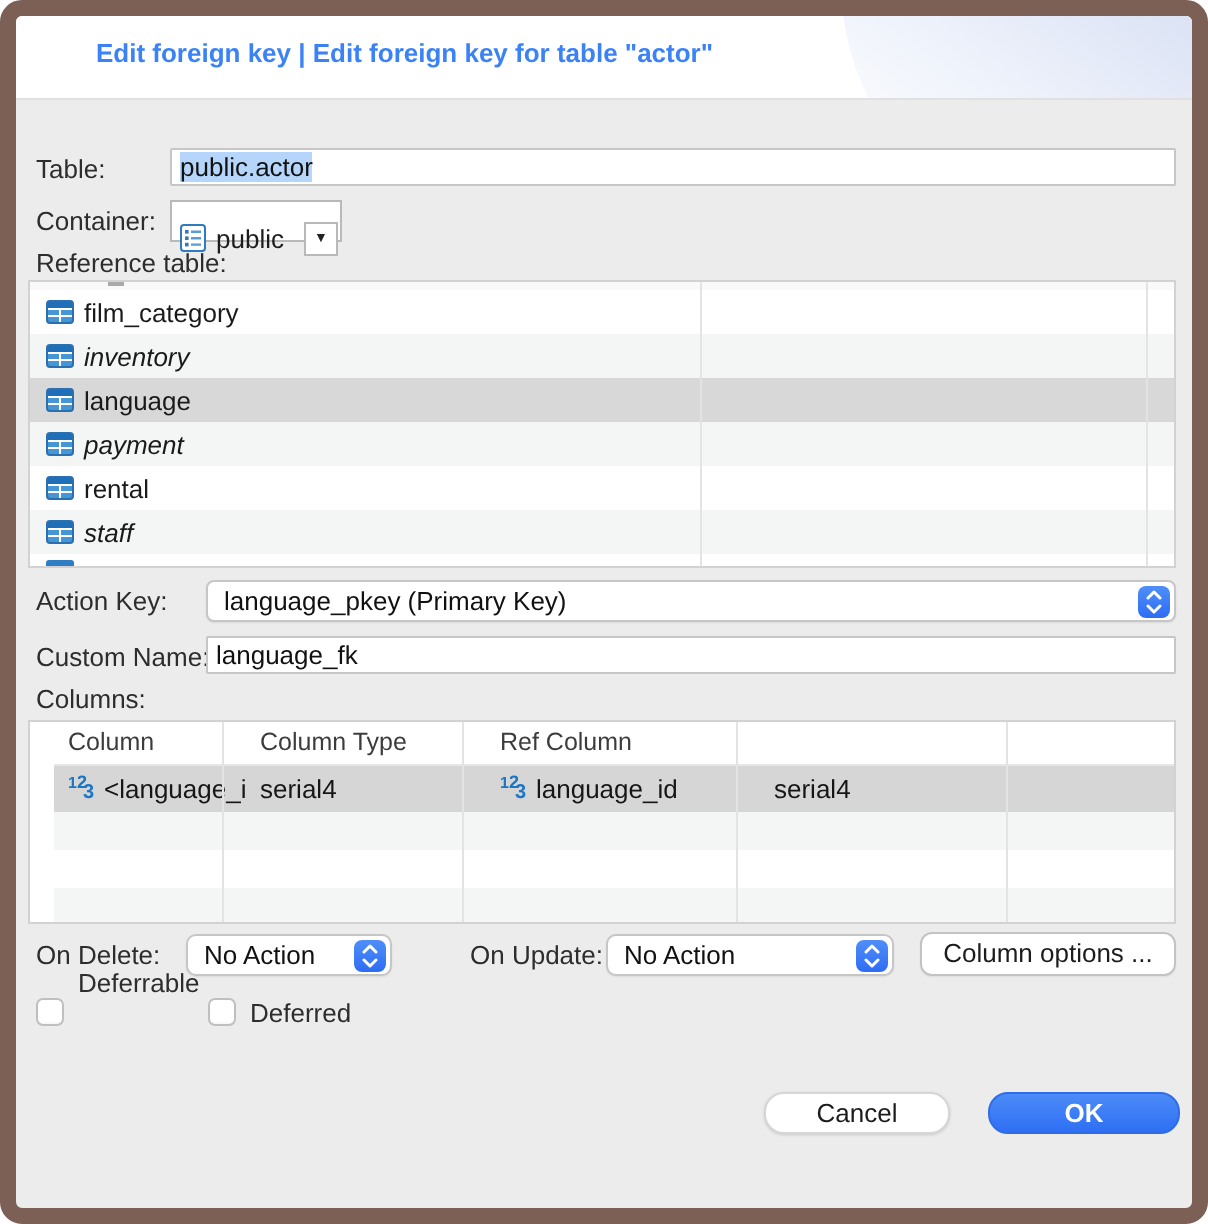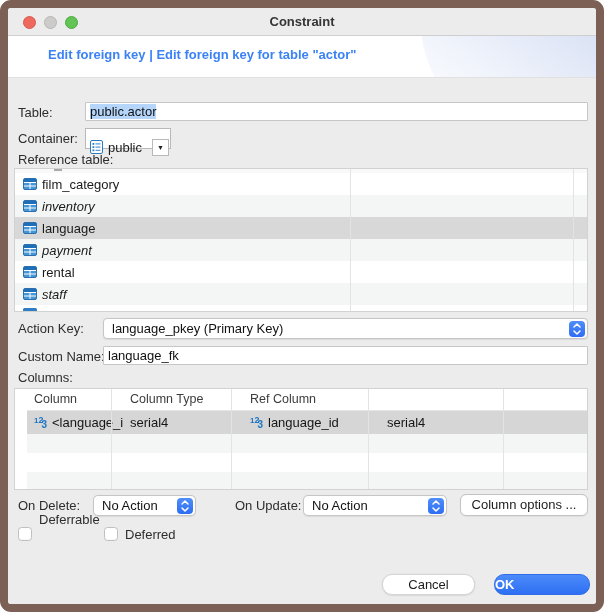--- a/index.html
+++ b/index.html
@@ -134,39 +134,31 @@
   .btn-cancel {
     position:absolute; width:93px; height:21px; background:#fff;
     border:1px solid #d6d6d6; border-radius:10px;
     font-size:13px; color:#1c1c1c; text-align:center; line-height:19px;
     box-shadow:0 0.5px 1.5px rgba(0,0,0,0.15);
   }
   .btn-ok {
     position:absolute; width:96px; height:21px;
     background:linear-gradient(#4c8bf8,#2e6ff4); border:1px solid #2f6ce8;
     border-radius:10px; font-size:13px; font-weight:700; color:#fff;
-    text-align:left; line-height:19px;
+    text-align:center; line-height:19px;
   }
 
   svg { display:block; flex:none; }
 </style>
 </head>
 <body>
 
 <div class="window">
  <div class="inner">
 
-  <div class="titlebar">
-    <div class="lights">
-      <span class="light red"></span>
-      <span class="light gray"></span>
-      <span class="light green"></span>
-    </div>
-    <div class="title">Constraint</div>
-  </div>
 
   <div class="headerbar">
     <div class="swirl"></div>
     <div class="header-title">Edit foreign key | Edit foreign key for table "actor"</div>
   </div>
 
   <div class="content">
 
     <div class="lbl" style="left:10px; top:27px;">Table:</div>
     <div class="input-box" style="left:77px; top:24px; width:503px;">

